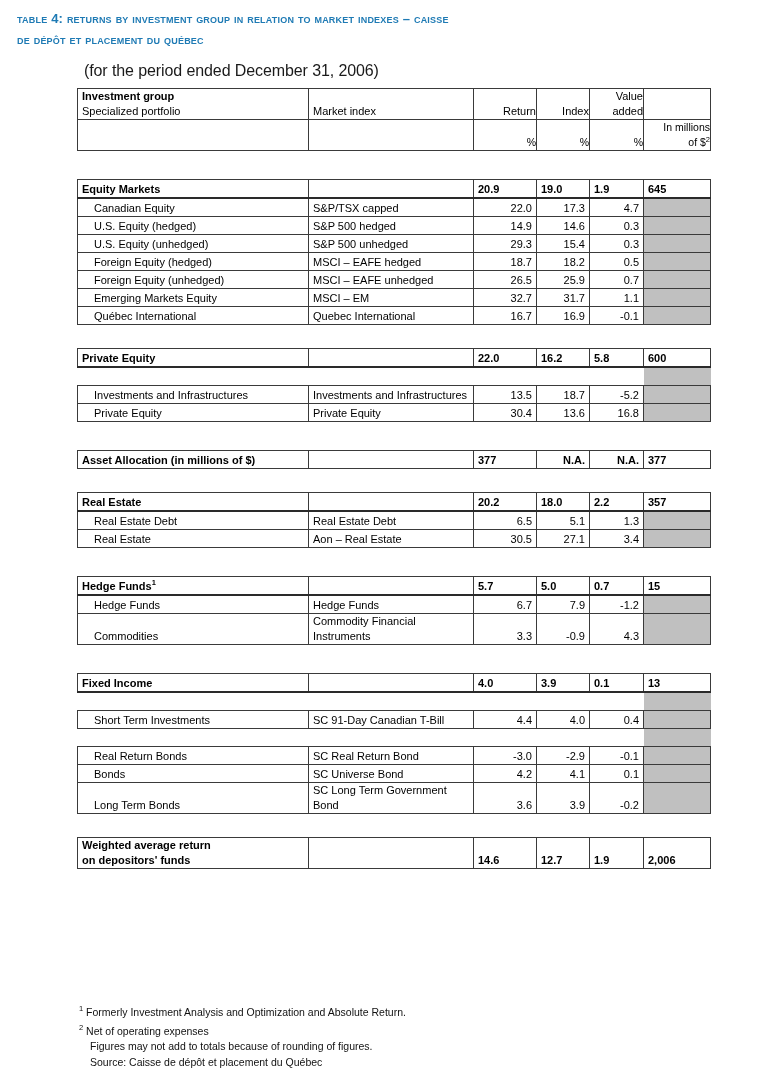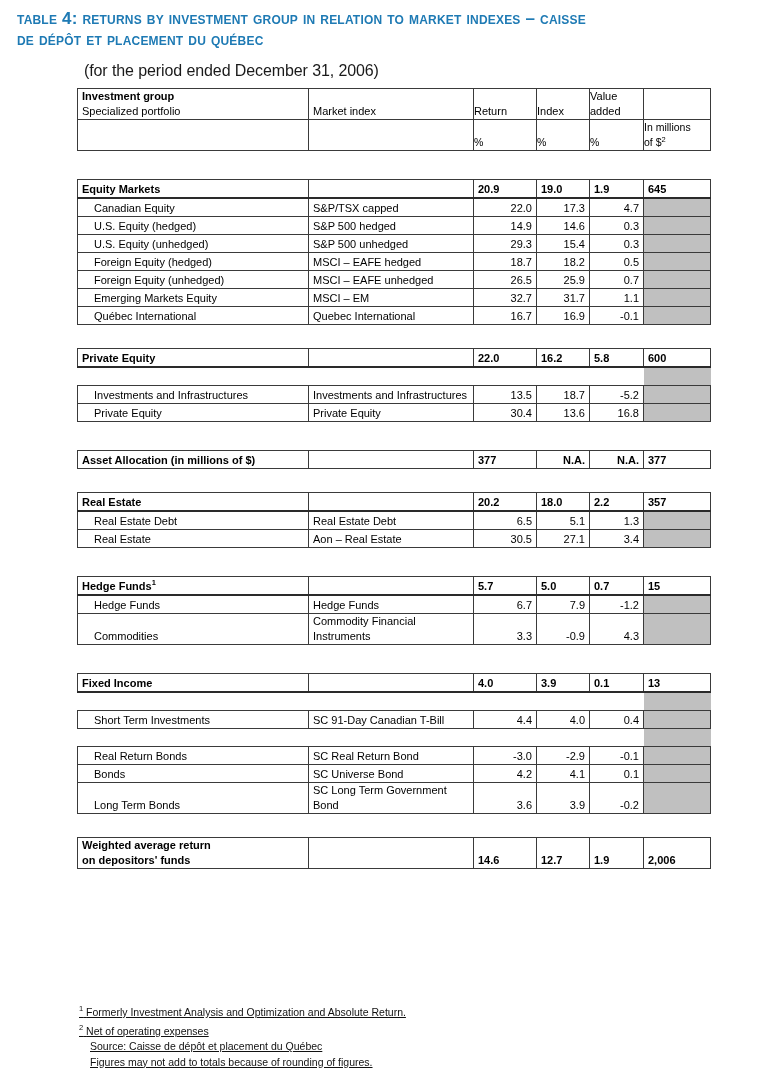--- a/index.html
+++ b/index.html
@@ -14,21 +14,21 @@
     color: #000000;
     overflow: hidden;
     position: relative;
   }
 
   
   .doc-title {
     color: #1e7ab4;
     font-family: "Liberation Sans", sans-serif;
     font-weight: bold;
-    font-size: 17px;
+    font-size: 13px;
     letter-spacing: 0.2px;
     line-height: 21px;
     padding: 8px 14px 0 17px;
     font-variant: small-caps;
     text-transform: lowercase;
   }
 
   .subtitle {
     font-size: 16px;
     color: #1a1a1a;
@@ -76,34 +76,34 @@
   .bold { font-weight: bold; }
   .shade { background: #c0c0c0; }
   .nb { border: none !important; }
   .tall { height: 34px; }
   .tall2 { height: 30px; }
   .spacer-row td { height: 11px; border-top: none; border-bottom: none; }
 
   .thick-bottom { border-bottom: 2px solid #2a2a2a !important; }
   .hdr-tall { height: 57px; }
   .hdr-sm { height: 30px; font-size: 10.5px; }
-  .ctr { text-align: left; }
+  .ctr { text-align: right; }
   sup { font-size: 7.5px; vertical-align: super; line-height: 0; }
 
   
   .notes {
     position: absolute;
     left: 79px;
     top: 1001px;
     width: 620px;
     font-size: 10.5px;
     line-height: 15.5px;
     color: #111;
   }
-  .notes div { white-space: nowrap; text-decoration: underline; }
+  .notes div { white-space: nowrap; }
   .note-mark { font-size: 7.5px; vertical-align: super; }
   .note-ind { padding-left: 11px; }
 </style>
 </head>
 <body>
 
 <div class="doc-title">
   <span>Table 4: Returns by investment group in relation to market indexes – Caisse</span>
   <br>
   <span>de dépôt et placement du Québec</span>
@@ -473,15 +473,15 @@
         <td class="tall2 num-l bold">1.9</td>
         <td class="tall2 num-l bold">2,006</td>
       </tr>
     </tbody>
   </table>
 </div>
 
 <div class="notes">
   <div><span class="note-mark">1</span> <span>Formerly Investment Analysis and Optimization and Absolute Return.</span></div>
   <div><span class="note-mark">2</span> <span>Net of operating expenses</span></div>
+  <div class="note-ind">Figures may not add to totals because of rounding of figures.</div>
   <div class="note-ind">Source: Caisse de dépôt et placement du Québec</div>
-  <div class="note-ind">Figures may not add to totals because of rounding of figures.</div>
 </div>
 
 </body></html>

